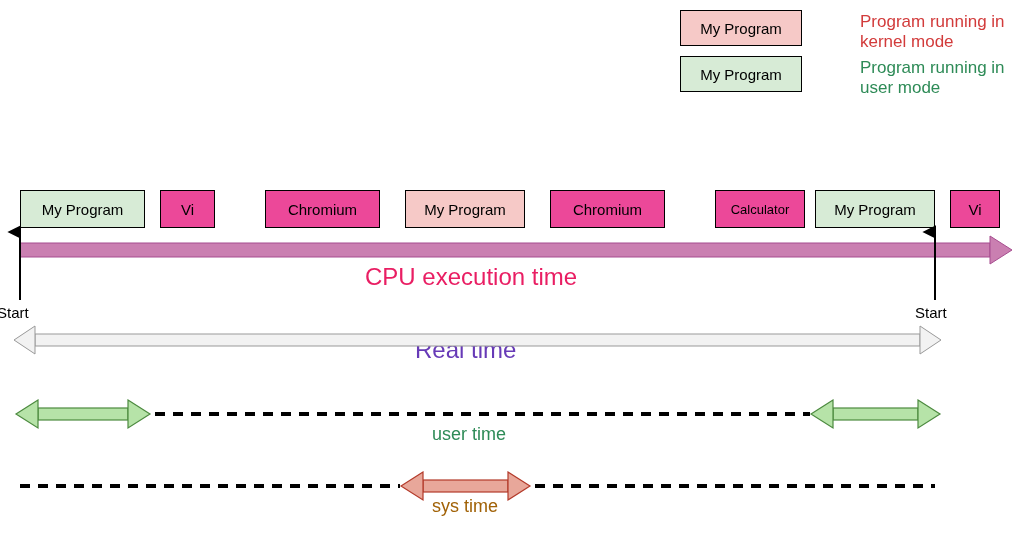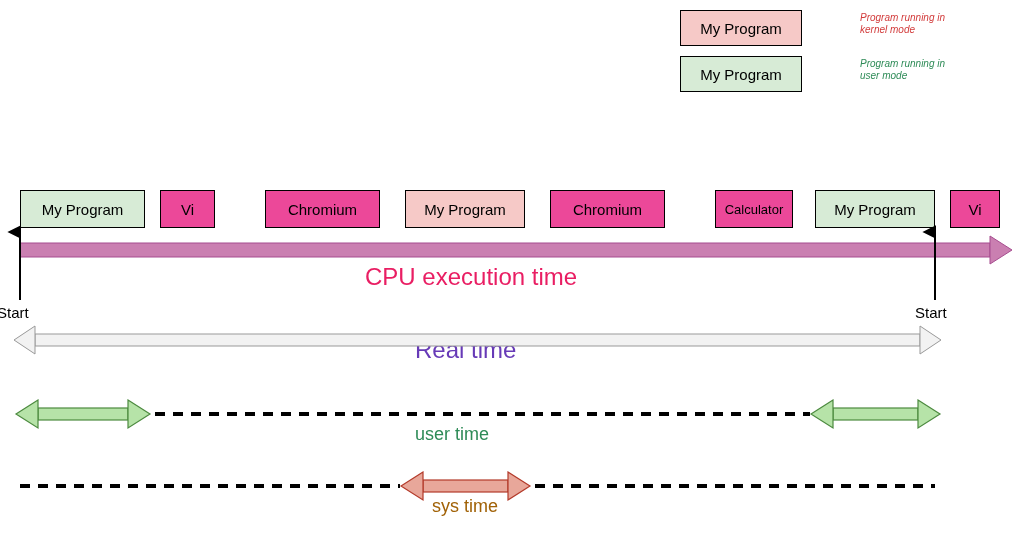--- a/index.html
+++ b/index.html
@@ -16,23 +16,22 @@
   
   .legend-box {
     border: 1px solid #000;
     display: flex;
     align-items: center;
     justify-content: center;
     height: 34px;
     font-size: 15px;
   }
   .legend-text {
-    font-size: 10px;
+    font-size: 17px;
     line-height: 1.15;
-    font-style: italic;
   }
   
   .proc-box {
     border: 1px solid #000;
     display: flex;
     align-items: center;
     justify-content: center;
     height: 38px;
     font-size: 15px;
     box-sizing: border-box;
@@ -59,29 +58,29 @@
 
 <div class="abs legend-box green" style="left:680px; top:56px; width:120px;">My Program</div>
 <div class="abs legend-text" style="left:860px; top:58px; color:#2e8b57; white-space:pre;">Program running in
 user mode</div>
 
 <div class="abs proc-box green" style="left:20px;  top:190px; width:125px;">My Program</div>
 <div class="abs proc-box yellow" style="left:160px; top:190px; width:55px;">Vi</div>
 <div class="abs proc-box yellow" style="left:265px; top:190px; width:115px;">Chromium</div>
 <div class="abs proc-box pink" style="left:405px; top:190px; width:120px;">My Program</div>
 <div class="abs proc-box yellow" style="left:550px; top:190px; width:115px;">Chromium</div>
-<div class="abs proc-box yellow" style="left:715px; top:190px; width:78px; font-size:13px;">Calculator</div>
+<div class="abs proc-box yellow" style="left:715px; top:190px; width:90px; font-size:13px;">Calculator</div>
 <div class="abs proc-box green" style="left:815px; top:190px; width:120px;">My Program</div>
 <div class="abs proc-box yellow" style="left:950px; top:190px; width:50px;">Vi</div>
 
 <div class="abs lbl lbl-sf" style="left:-3px;  top:304px;">Start</div>
 <div class="abs lbl lbl-sf" style="left:915px; top:304px;">Start</div>
 <div class="abs lbl lbl-cpu" style="left:365px; top:263px;">CPU execution time</div>
 <div class="abs lbl lbl-real" style="left:415px; top:336px;">Real time</div>
-<div class="abs lbl lbl-user" style="left:415px; top:424px;">user time</div>
+<div class="abs lbl lbl-user" style="left:432px; top:424px;">user time</div>
 <div class="abs lbl lbl-sys" style="left:432px; top:496px;">sys time</div>
 
 <svg width="1024" height="534">
   <defs>
 
     <marker id="arrCpu" viewBox="0 0 10 10" refX="1" refY="5" markerWidth="8" markerHeight="8" orient="auto">
       <path d="M0,0 L10,5 L0,10 Z" fill="#ca7fb1" stroke="#a64d8f" stroke-width="0.5"></path>
     </marker>
     <marker id="arrReal" viewBox="0 0 10 10" refX="1" refY="5" markerWidth="9" markerHeight="9" orient="auto">
       <path d="M0,0 L10,5 L0,10 Z" fill="#f2f2f2" stroke="#999" stroke-width="0.6"></path>

